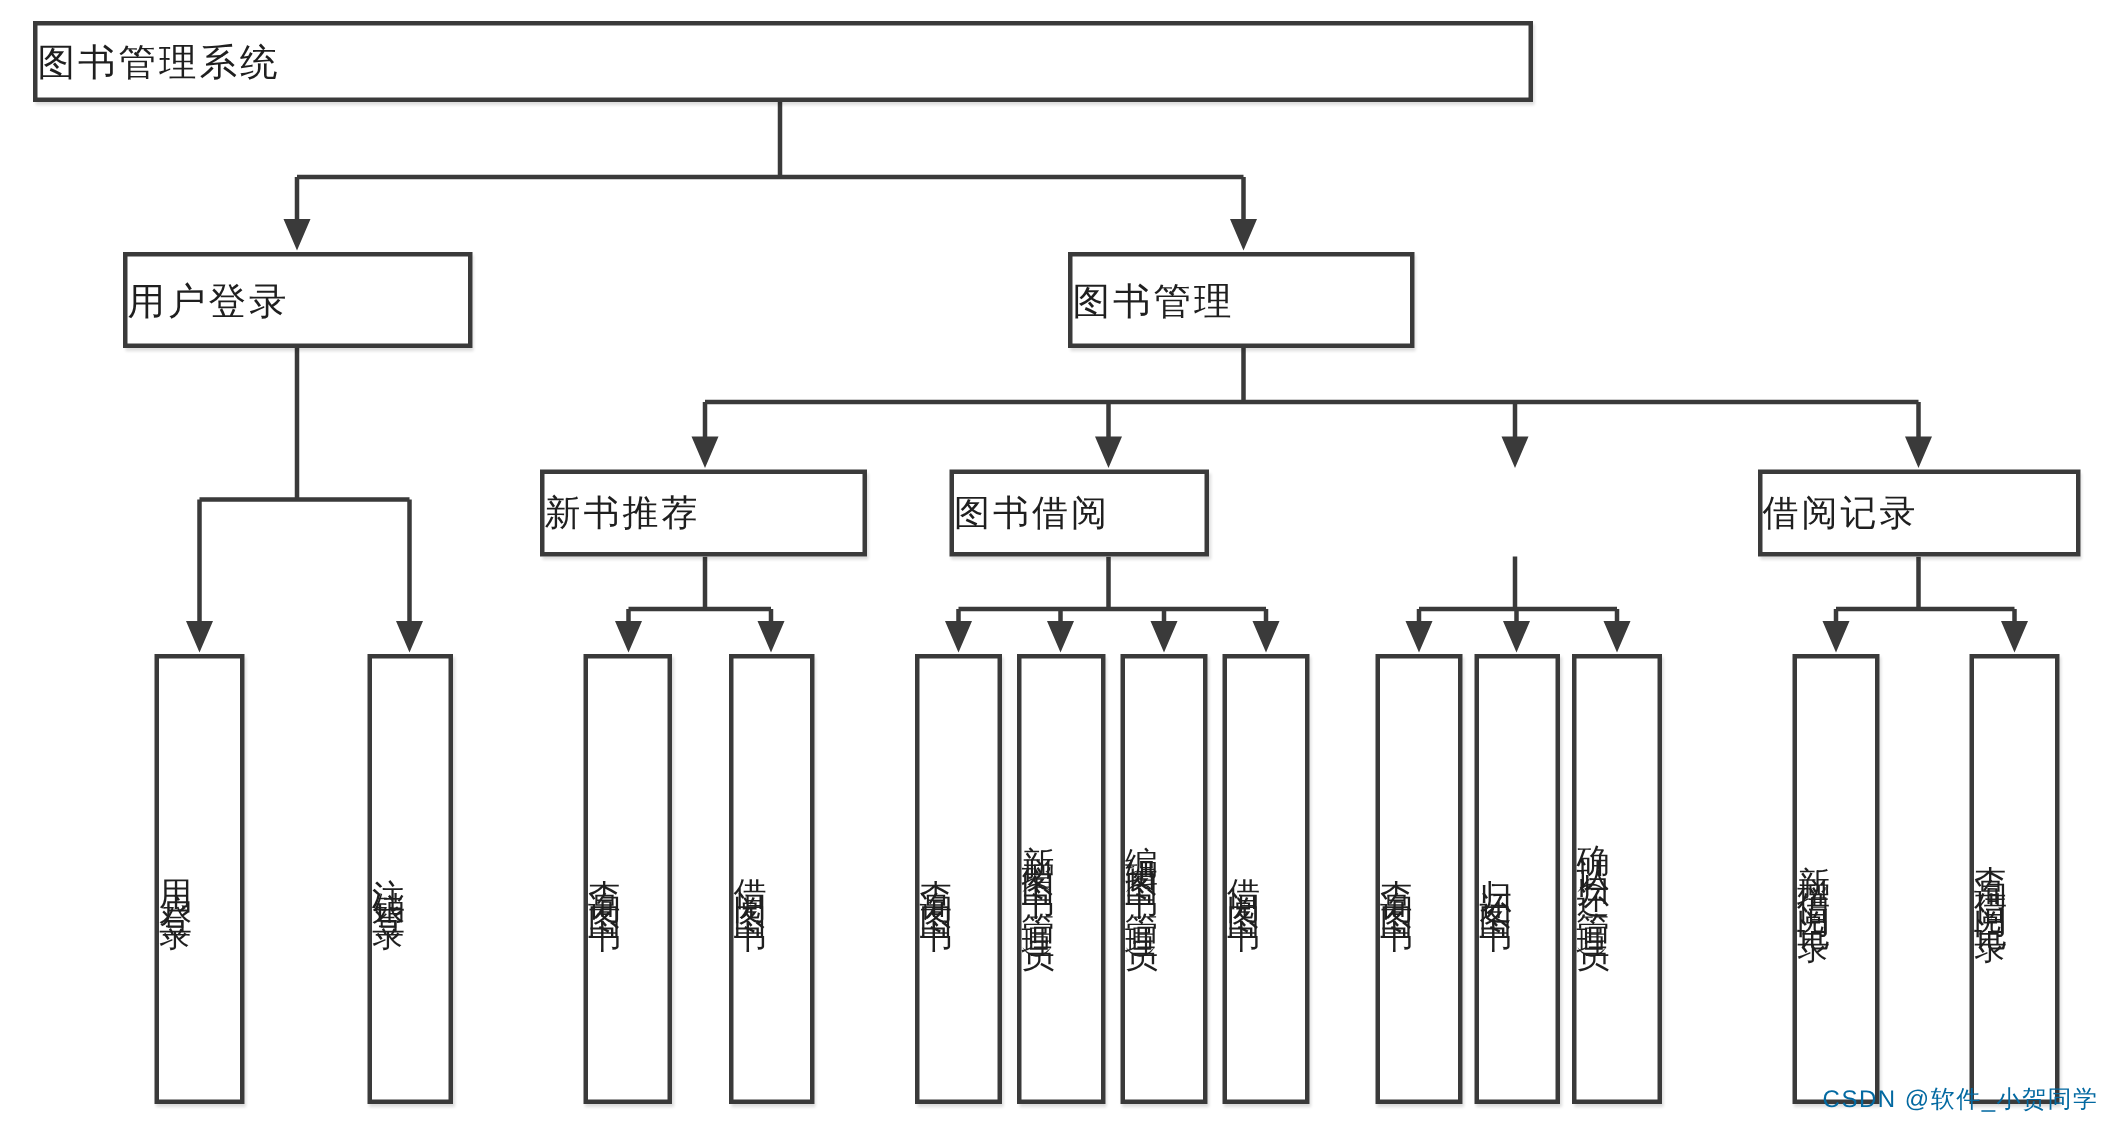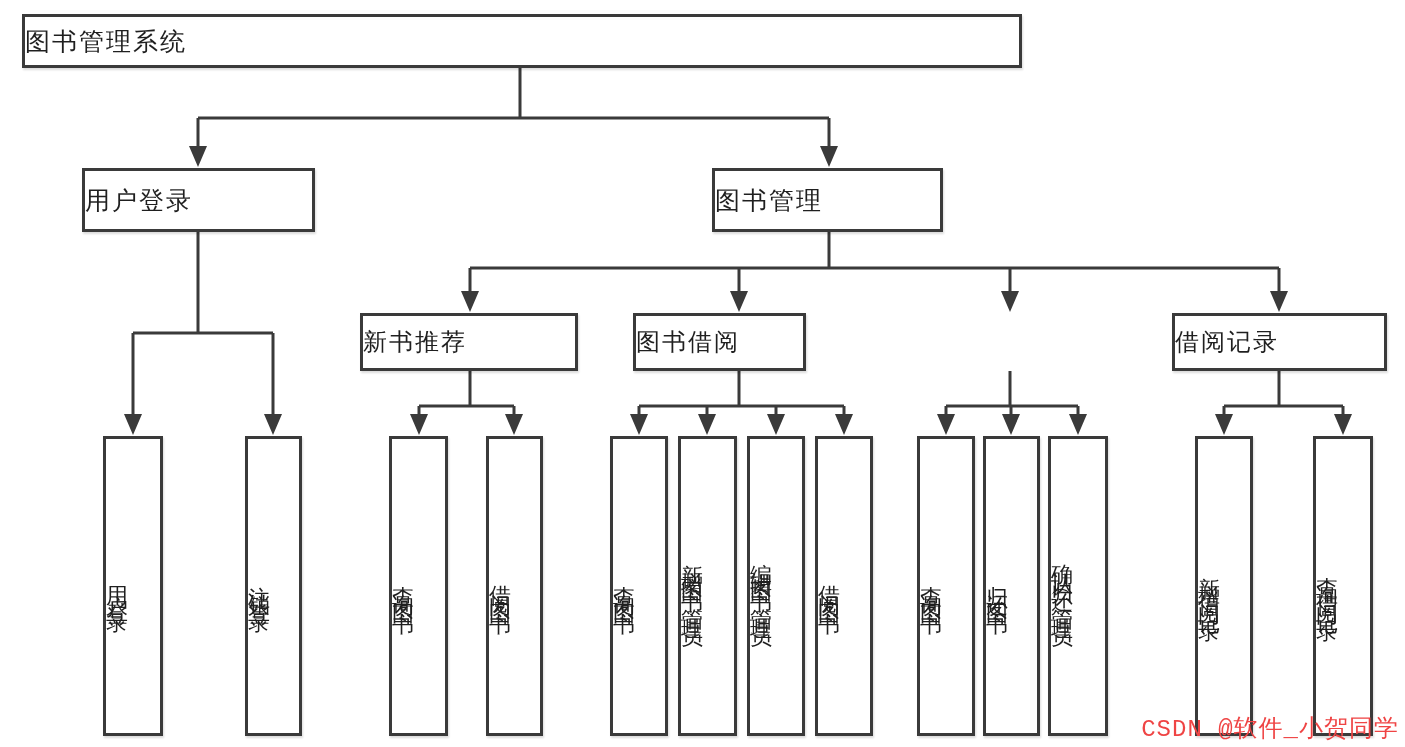--- a/index.html
+++ b/index.html
@@ -41,26 +41,25 @@
     text-orientation: mixed;
     font-size: 22px;
     letter-spacing: 9px;
     line-height: 1;
     color: #1f1f1f;
   }
   .watermark {
     position: absolute;
     right: 6px;
     bottom: 3px;
-    font-size: 24px;
-    color: #ef4444;
+    font-size: 16px;
+    color: #0369a1;
     z-index: 2;
     letter-spacing: 1px;
     white-space: nowrap;
-    font-family: Liberation Mono, monospace;
   }
 </style>
 </head>
 <body>
 
 <div class="canvas">
 
   <svg class="connectors" width="1405" height="747" viewBox="0 0 1405 747">
     <path fill="none" stroke="#3a3a3a" stroke-width="3" d="M520 68 V118 M198 118 H829 M198 118 V147 M829 118 V147
          M829 232 V268 M470 268 H1279 M470 268 V292 M739 268 V292 M1010 268 V292 M1279 268 V292

